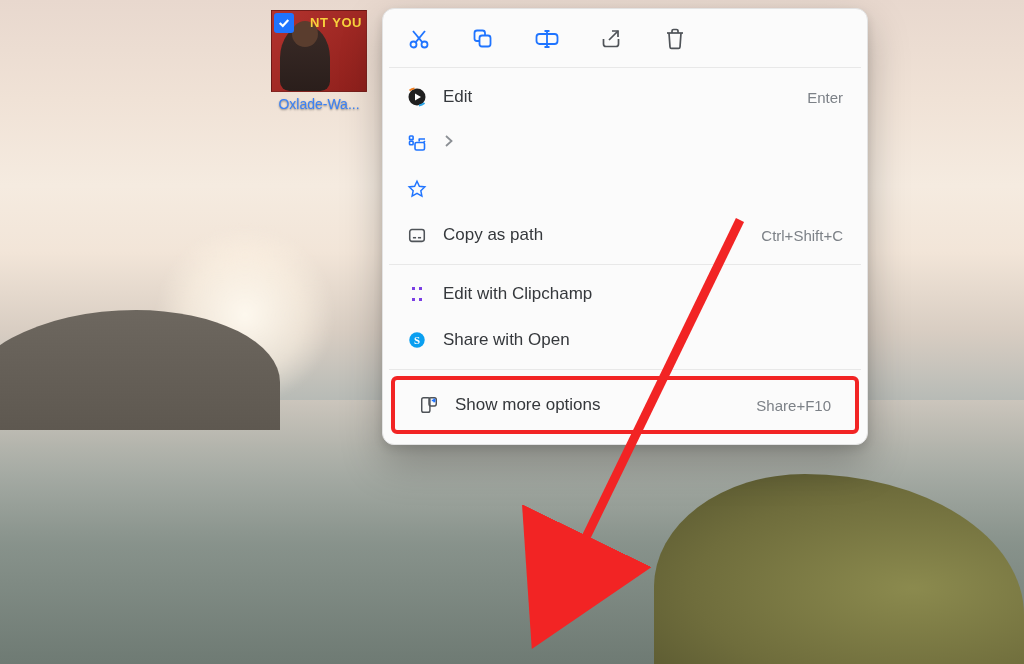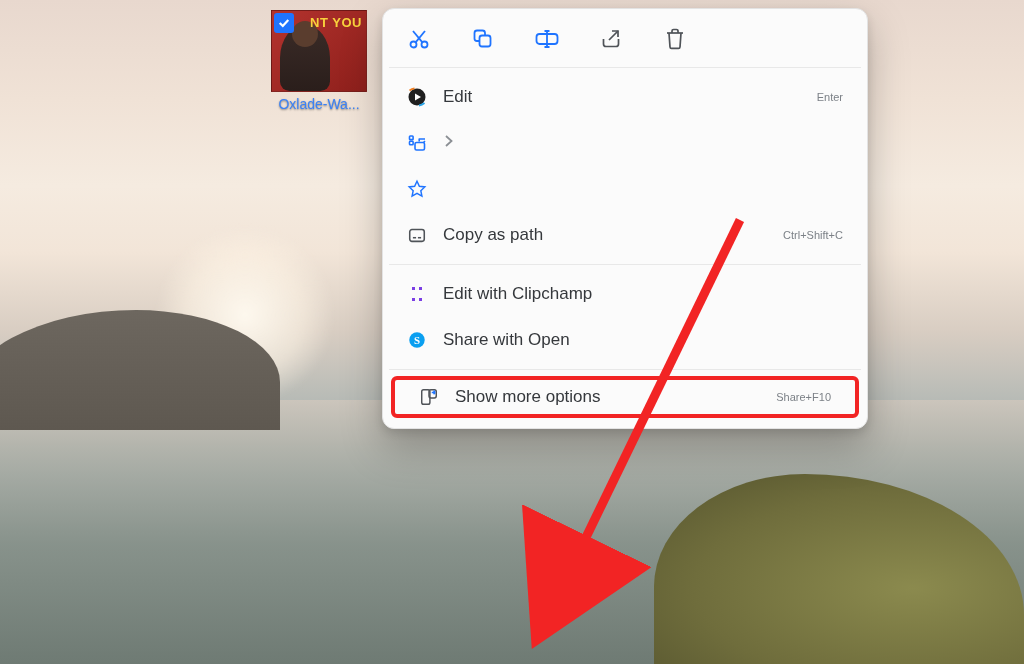--- a/index.html
+++ b/index.html
@@ -117,29 +117,29 @@
   .item{
     height:46px;
     display:flex;align-items:center;
     padding:0 24px 0 18px;
     cursor:pointer;
     color:#35383c;
     font-size:17px;
   }
   .item .iconwrap{width:32px;display:flex;justify-content:center;margin-right:10px;}
   .item .label{flex:1;}
-  .item .shortcut{color:#7c8187;font-size:11px;}
+  .item .shortcut{color:#7c8187;font-size:15px;}
   .item .chev{color:#8b8f94;}
   .highlight{
     border:4px solid #f22424;
     border-radius:6px;
     margin:6px 8px 4px 8px;
     padding:0;
   }
-  .highlight .item{height:34px;}
+  .highlight .item{height:50px;}
 
   
   .arrow{
     position:absolute;
     pointer-events:none;
   }
   svg.icon{stroke:#4f5358;stroke-width:1.7;fill:none;}
   svg.icon-blue{stroke:#1f74ff;stroke-width:1.8;fill:none;}
 </style>
 </head>

